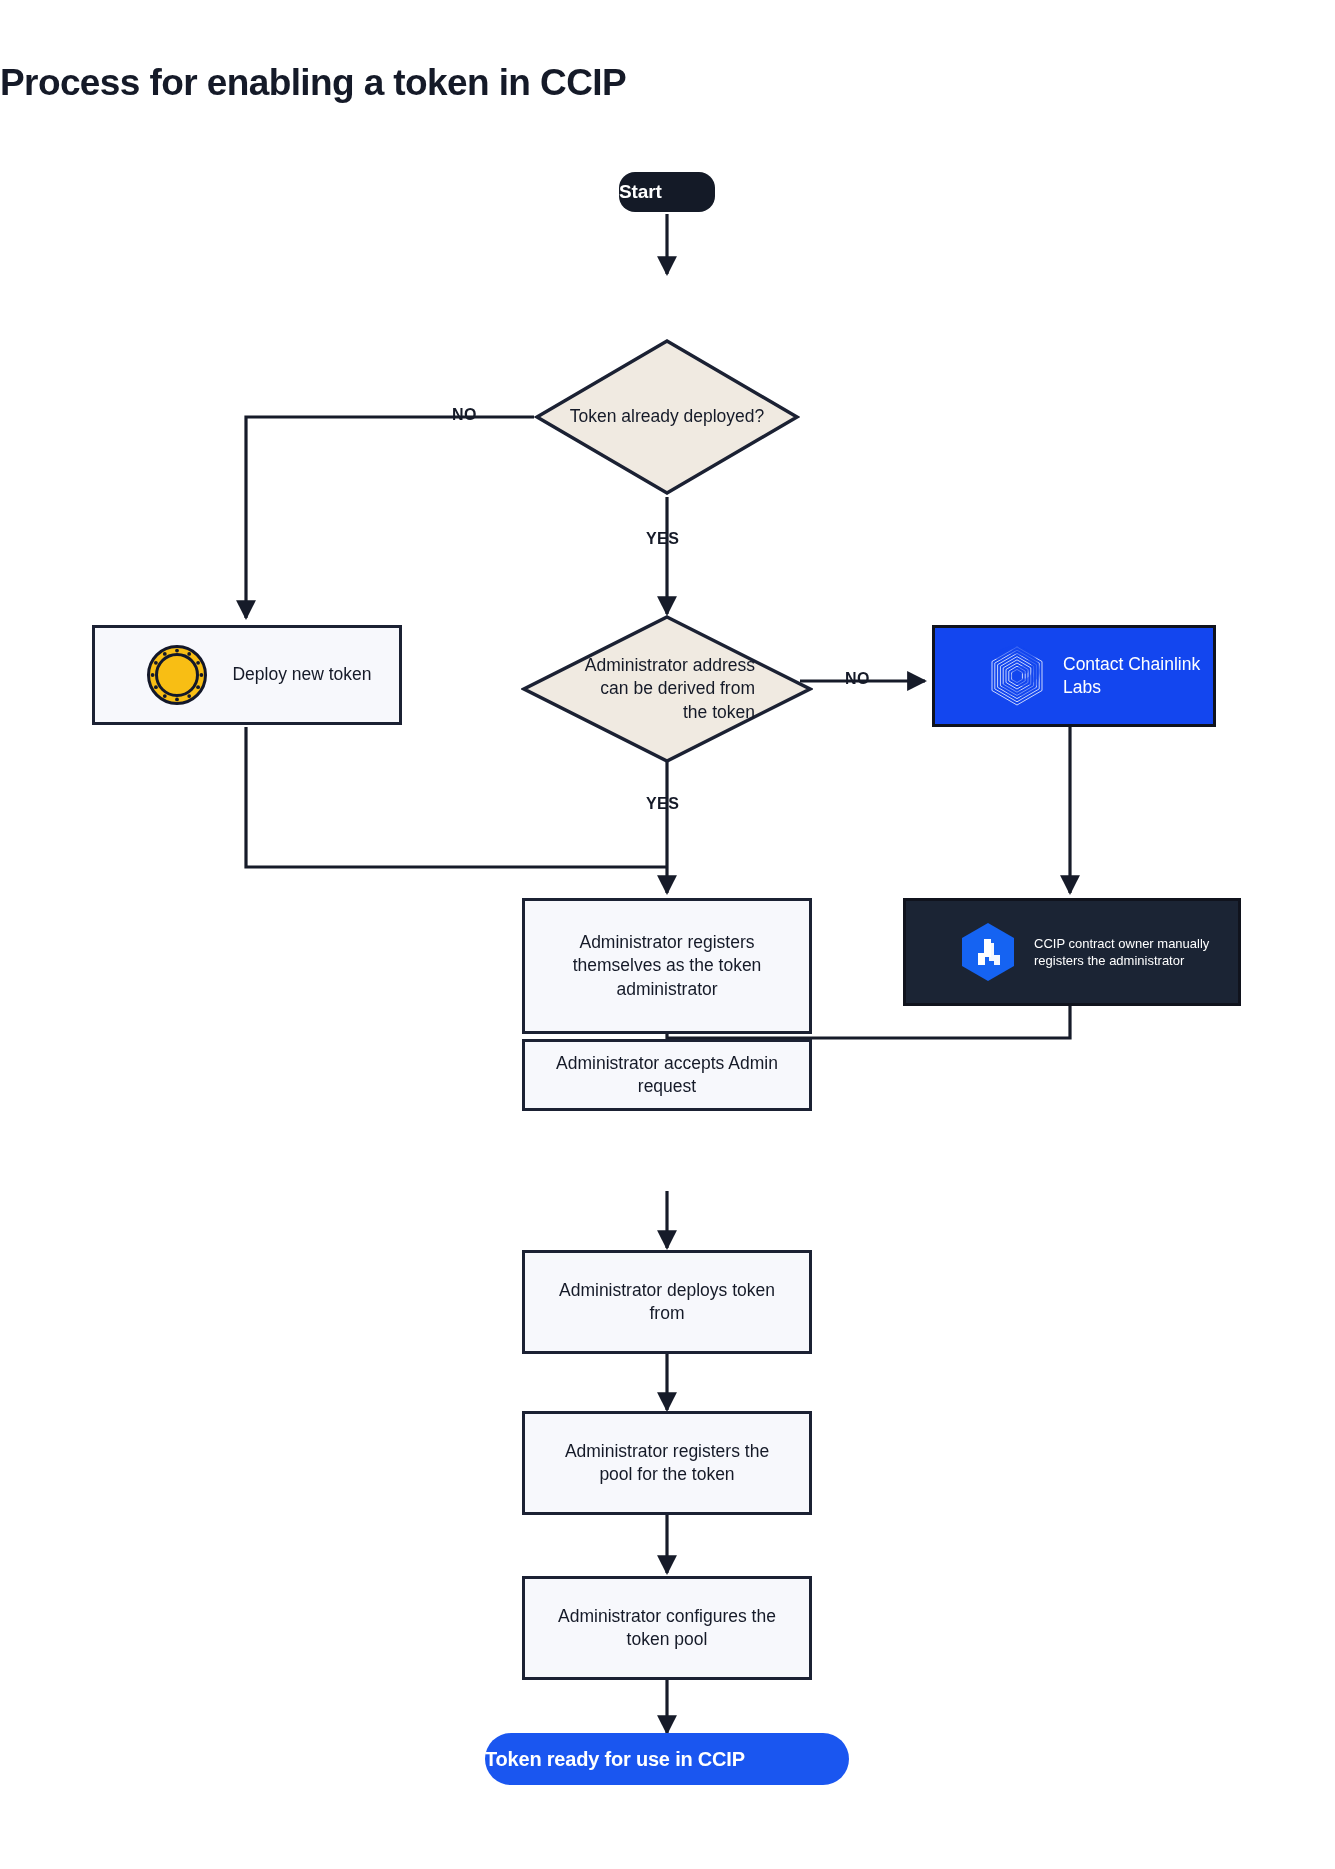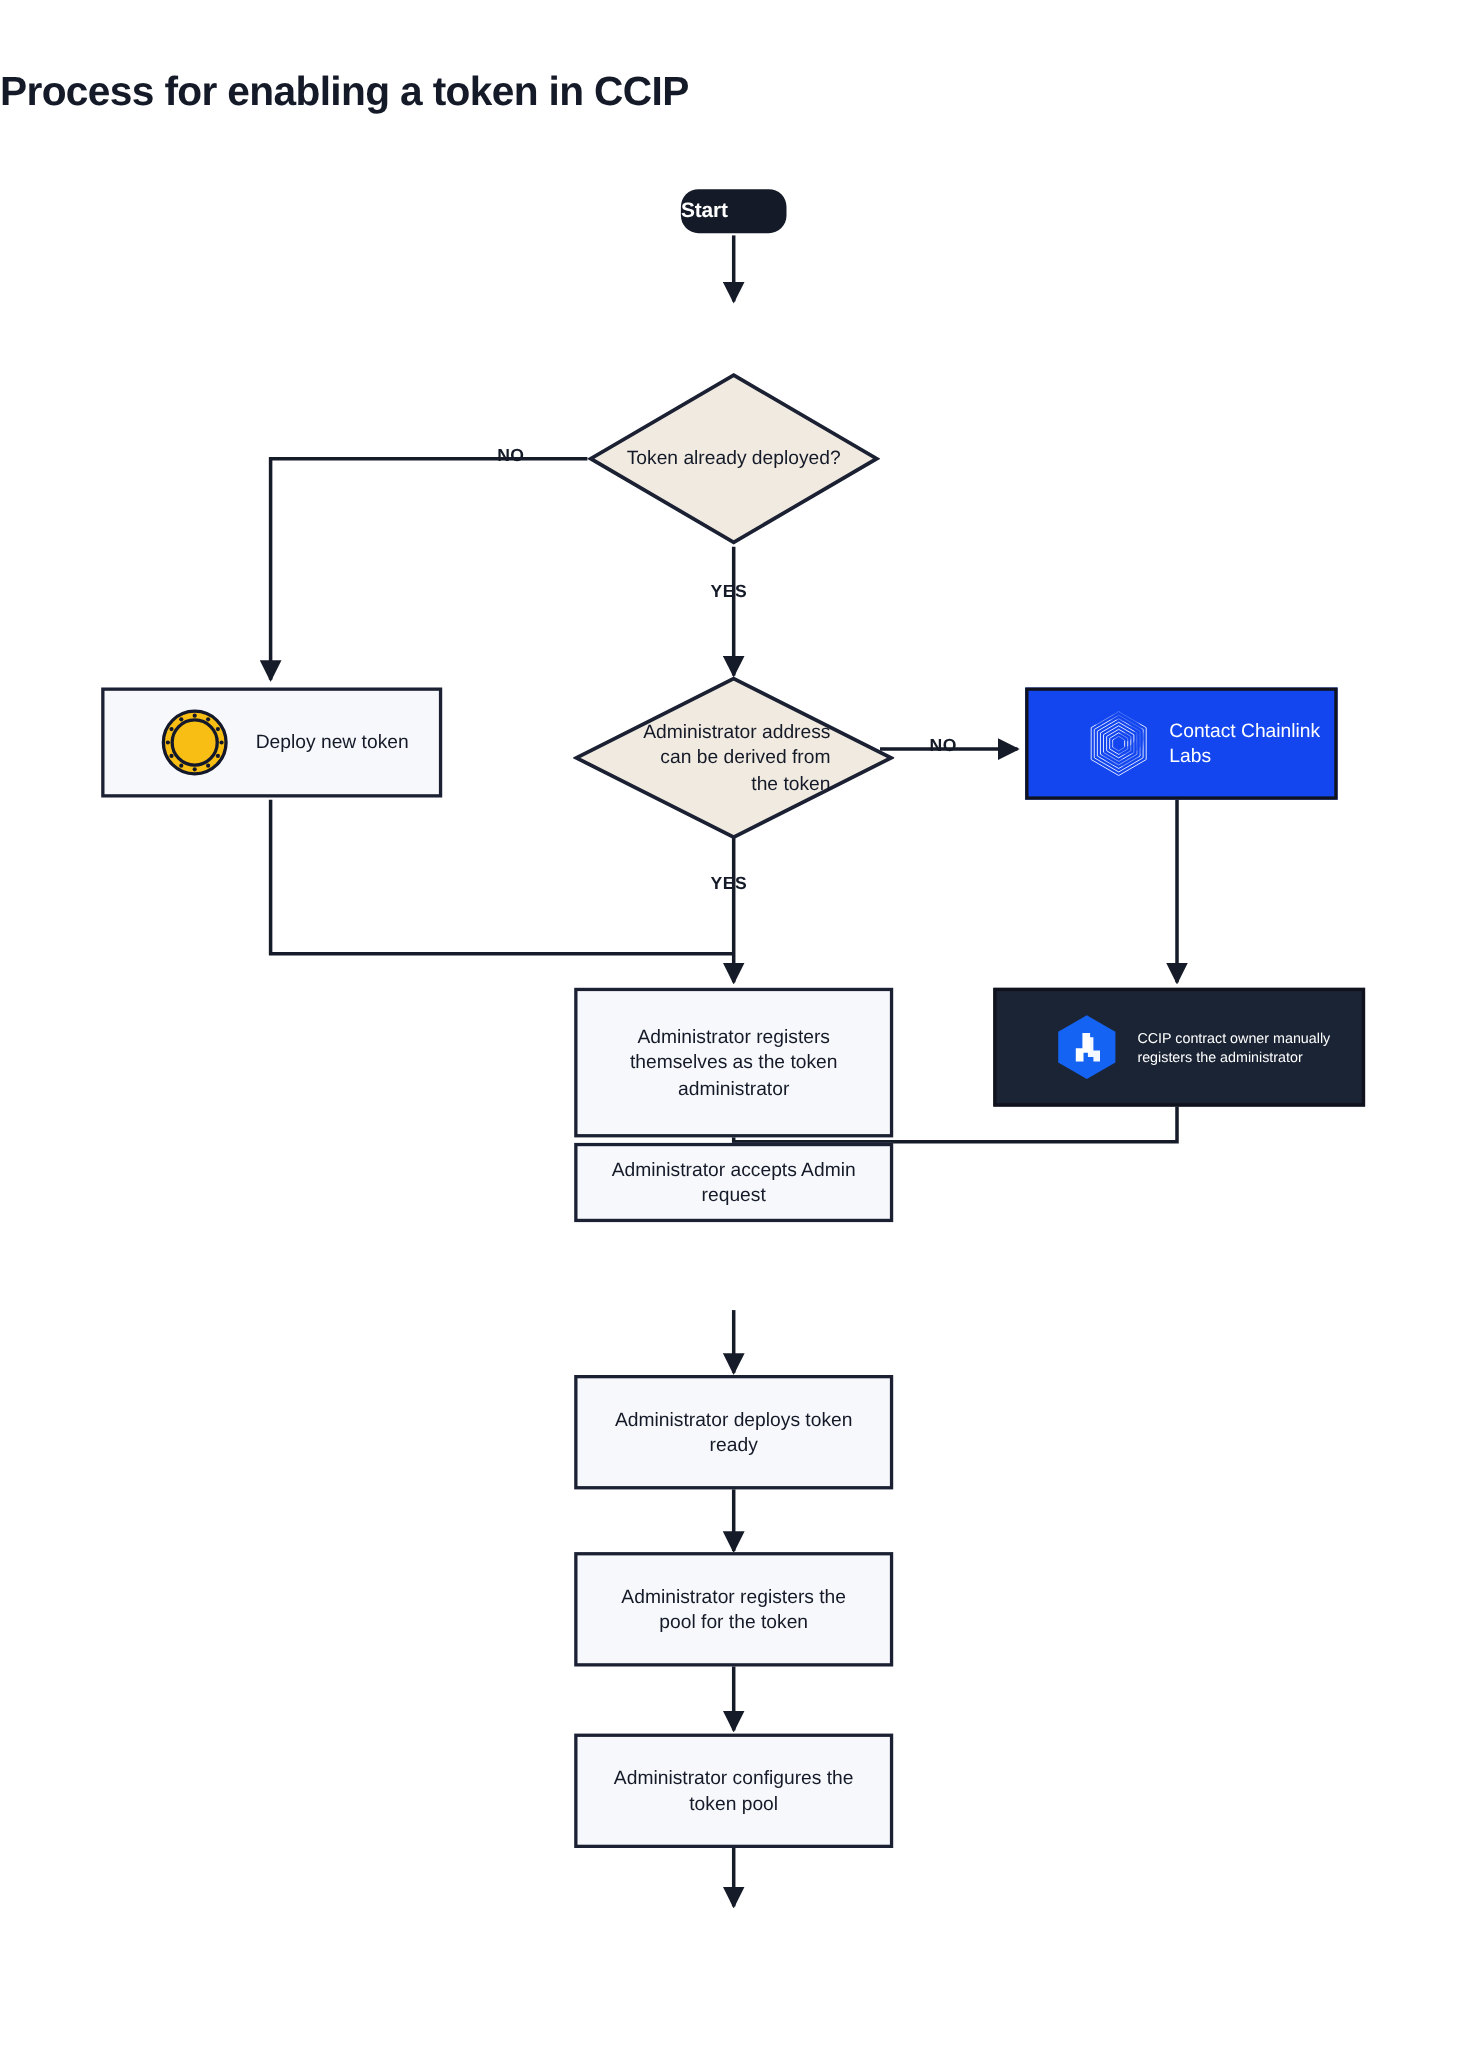--- a/index.html
+++ b/index.html
@@ -277,31 +277,34 @@
       </div>
       <div class="tx">CCIP contract owner manually registers the administrator</div>
     </div>
   </div>
 
   <div class="node rect-light" style="left:522px; top:1039px; width:290px; height:72px;">
     <span style="padding:0 22px;">Administrator accepts Admin request</span>
   </div>
 
   <div class="node rect-light" style="left:522px; top:1250px; width:290px; height:104px;">
-    <span style="padding:0 22px;">Administrator deploys token ready</span>
+    <span style="padding:0 22px;">Administrator deploys token from</span>
   </div>
 
   <div class="node rect-light" style="left:522px; top:1411px; width:290px; height:104px;">
     <span style="padding:0 22px;">Administrator registers the pool for the token</span>
   </div>
 
   <div class="node rect-light" style="left:522px; top:1576px; width:290px; height:104px;">
     <span style="padding:0 22px;">Administrator configures the token pool</span>
   </div>
 
+  <div class="node pill-end" style="left:485px; top:1733px; width:364px; height:52px;">
+    <span>Token ready for use in CCIP</span>
+  </div>
 
   <div class="edge-label" style="left:452px; top:406px;">NO</div>
 
   <div class="edge-label" style="left:646px; top:530px;">YES</div>
 
   <div class="edge-label" style="left:845px; top:670px;">NO</div>
 
   <div class="edge-label" style="left:646px; top:795px;">YES</div>
 
 </div>

